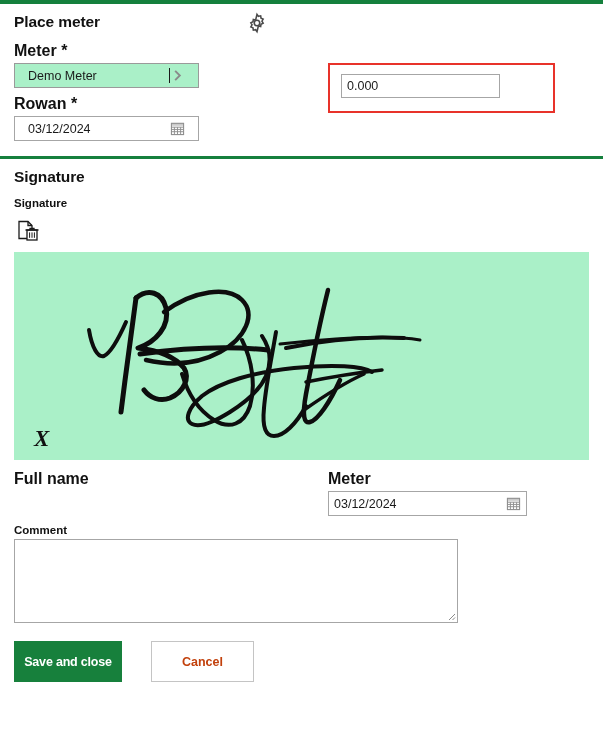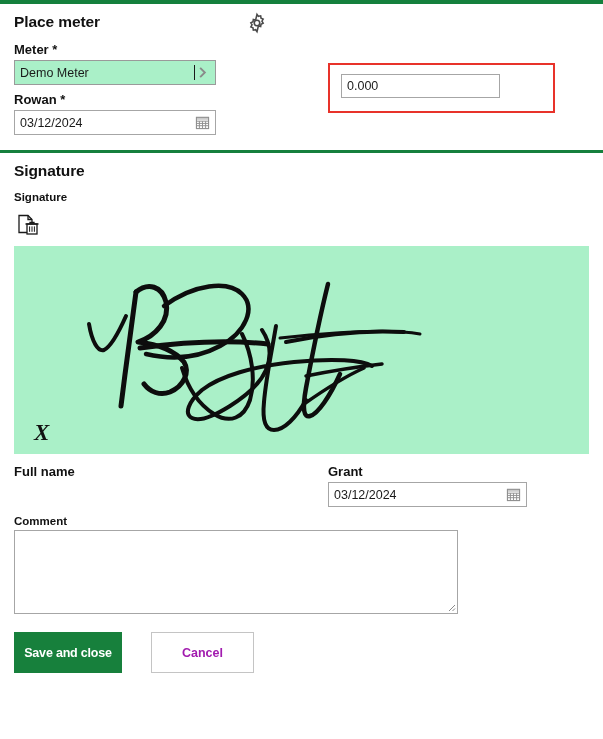--- a/index.html
+++ b/index.html
@@ -39,35 +39,35 @@
   }
 
   .gear-wrap {
     margin-left: 146px;
     margin-top: 8px;
     cursor: pointer;
     line-height: 0;
   }
 
   .field-label {
-    font-size: 13px;
+    font-size: 16px;
     font-weight: bold;
     color: #111111;
     margin-bottom: 3px;
     display: block;
   }
 
   .input-box {
-    width: 202px;
+    width: 185px;
     height: 25px;
     border: 1px solid #a6a6a6;
     background: #ffffff;
     display: flex;
     align-items: center;
-    padding: 0 5px;
+    padding: 0 13px;
     font-size: 12.5px;
     color: #1a1a1a;
     position: relative;
   }
 
   .input-box.green {
     background: #aaf0c8;
     border: 1px solid #9a9a9a;
   }
 
@@ -210,21 +210,21 @@
     height: 41px;
     font-size: 12.5px;
     font-weight: bold;
     font-family: "Liberation Sans", sans-serif;
     cursor: pointer;
     letter-spacing: -0.2px;
   }
 
   .btn-secondary {
     background: #ffffff;
-    color: #a21caf;
+    color: #c2410c;
     border: 1px solid #c4c4c4;
     width: 103px;
     height: 41px;
     font-size: 12.5px;
     font-weight: bold;
     font-family: "Liberation Sans", sans-serif;
     cursor: pointer;
     margin-left: 29px;
   }
 </style>
@@ -327,21 +327,21 @@
       </g>
     </svg>
     <div class="sig-x">X</div>
   </div>
 
   <div class="bottom-cols">
     <div class="bc-left">
       <span class="field-label">Full name</span>
     </div>
     <div class="bc-right">
-      <span class="field-label">Grant</span>
+      <span class="field-label">Meter</span>
       <div class="date-box">
         <span class="input-text">03/12/2024</span>
         <span class="cal-icon">
           <svg width="15" height="15" viewBox="0 0 16 16" fill="none" stroke="#8f8f8f" stroke-width="1">
             <rect x="1.5" y="2.5" width="13" height="12" fill="#fdfdfd"></rect>
             <rect x="1.5" y="2.5" width="13" height="2.6" fill="#c9c9c9" stroke="none"></rect>
             <path d="M1.5 6.6h13M1.5 9h13M1.5 11.4h13M4.7 6.6v7.9M8 6.6v7.9M11.3 6.6v7.9"></path>
             <rect x="1.5" y="2.5" width="13" height="12"></rect>
           </svg>
         </span>

